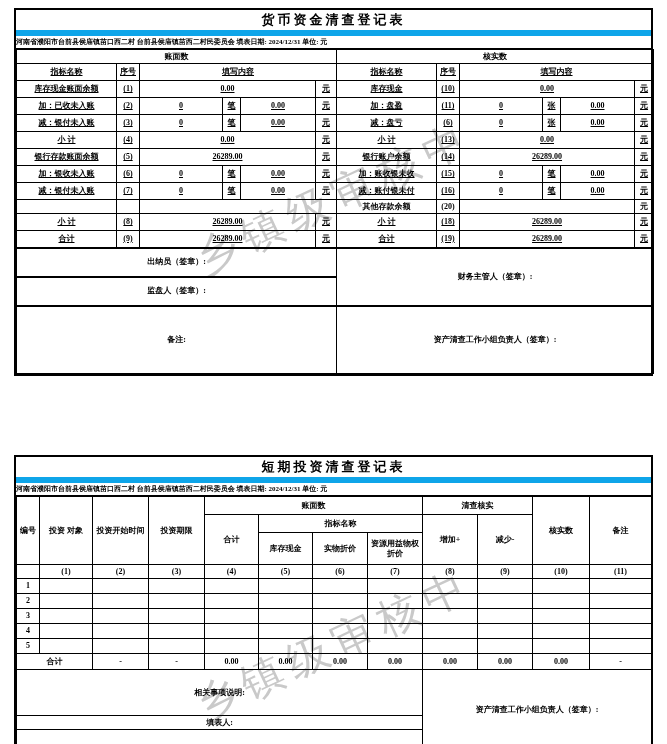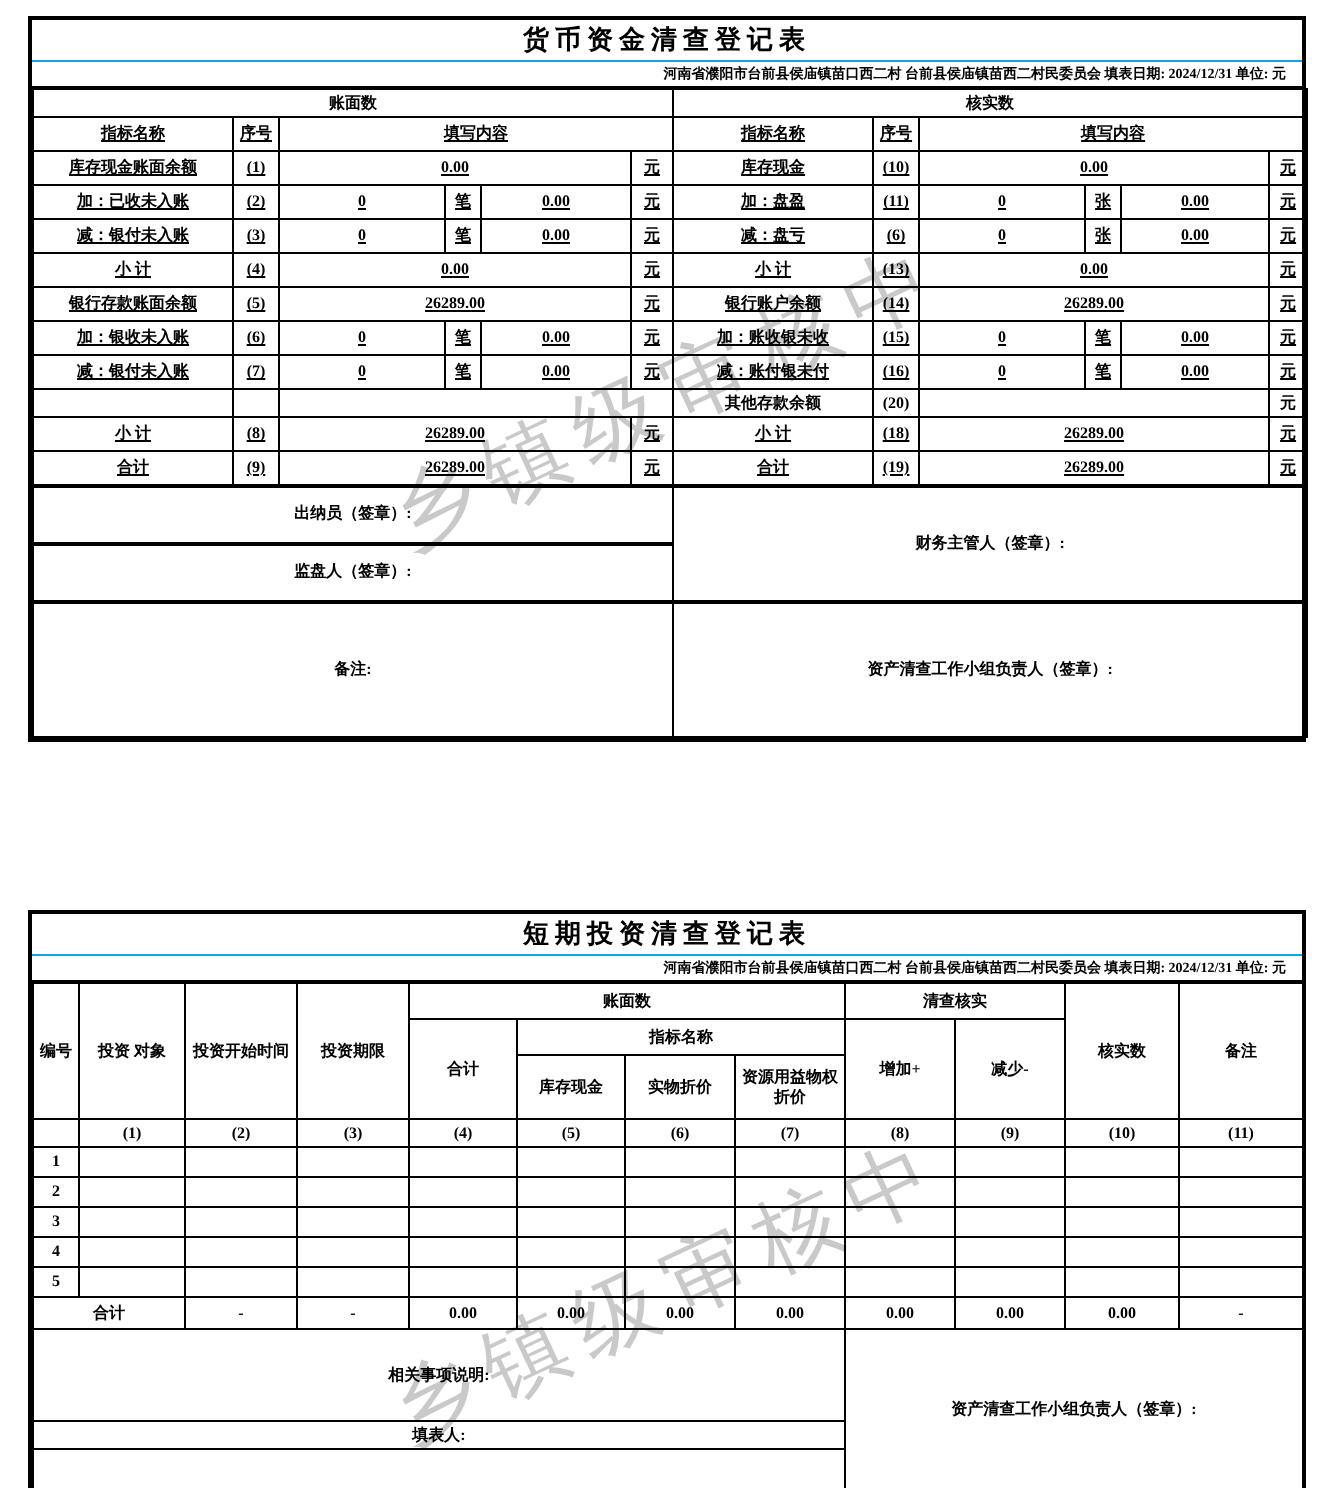--- a/index.html
+++ b/index.html
@@ -15,25 +15,25 @@
   #sheet1{top:8px;}
   #sheet2{top:455px;}
   .wm{
     position:absolute;left:168px;top:160px;z-index:1;
     font-size:42px;letter-spacing:8px;color:#c9c9c9;
     transform:rotate(-25deg);white-space:nowrap;pointer-events:none;
     font-family:"Liberation Sans","DejaVu Sans",sans-serif;
   }
   .fg{position:relative;z-index:2;}
   .t-title{height:20px;line-height:20px;text-align:center;font-weight:bold;
-    font-size:13px;letter-spacing:3px;border-bottom:1px solid #0ea5e9;}
+    font-size:13px;letter-spacing:3px;border-bottom:6px solid #0ea5e9;}
   .t-formno{height:13px;line-height:13px;text-align:right;font-size:7px;
     font-weight:bold;padding-right:4px;border-bottom:1px solid #000;}
-  .t-org{height:12px;line-height:12px;text-align:right;font-size:7px;
-    font-weight:bold;padding-right:8px;border-bottom:1px solid #000;}
+  .t-org{height:12px;line-height:12px;text-align:left;font-size:7px;
+    font-weight:bold;padding-right:20px;border-bottom:1px solid #000;}
   table.grid{border-collapse:collapse;width:100%;table-layout:fixed;}
   table.grid td{
     border:1px solid #000;padding:0 2px;font-size:8px;font-weight:bold;
     line-height:1.2;vertical-align:middle;overflow:hidden;text-align:center;
     background:transparent;
   }
   td.amt{text-align:right;padding-right:3px;}
   td.cnt{text-align:right;padding-right:3px;}
   td.unit{padding:0;text-align:center;}
   td.sig{text-align:left;padding-left:3px;}

